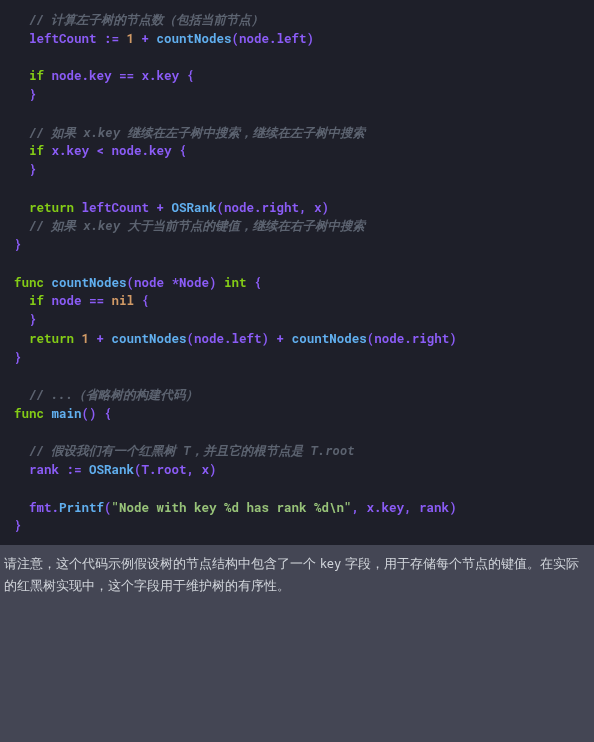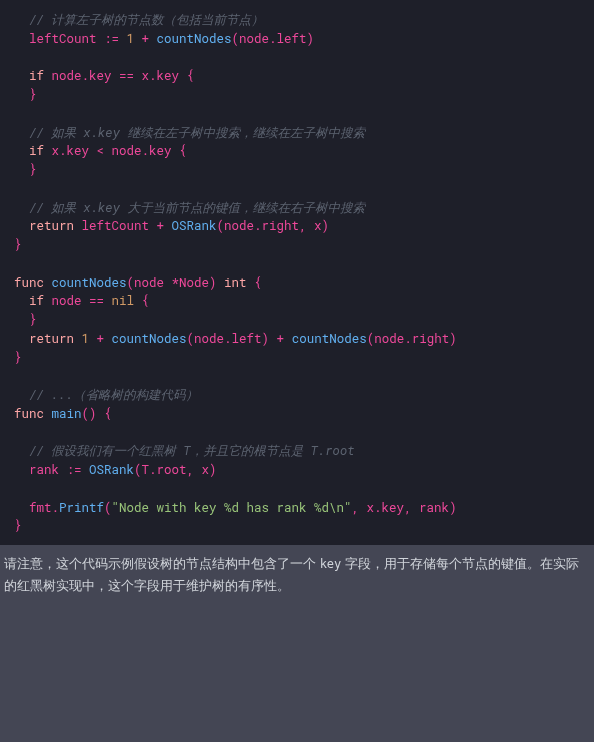--- a/index.html
+++ b/index.html
@@ -11,26 +11,26 @@
       font-size: 12.5px;
       overflow: hidden;
     }
     .code-block {
       background: #1e1f29;
       padding: 10px 0 10px 14px;
       line-height: 1.5;
       color: #abb2bf;
       overflow: hidden;
     }
-    .code-line { white-space: pre; }
+    .code-line { white-space: pre; font-weight: bold; }
     .c-comment { color: #5c6370; font-style: italic; }
-    .c-keyword { color: #fca5a5; }
+    .c-keyword { color: #84cc16; }
     .c-literal { color: #d19a66; }
     .c-funcname { color: #61afef; }
-    .c-plain { color: #ec4899; }
+    .c-plain { color: #8b5cf6; }
     .c-string { color: #98c379; }
     .c-title { color: #61afef; }
     .explain {
       color: #d1d5db;
       font-family: -apple-system, BlinkMacSystemFont, "Segoe UI", "PingFang SC", "Microsoft YaHei", sans-serif;
       font-size: 13px;
       line-height: 1.7;
       padding: 8px 4px 0 4px;
     }
     .explain p { margin-bottom: 12px; }
@@ -46,22 +46,22 @@
     <div class="code-line">  <span class="c-comment">// 计算左子树的节点数（包括当前节点）</span></div>
     <div class="code-line">  <span class="c-plain">leftCount := </span><span class="c-literal">1</span><span class="c-plain"> + </span><span class="c-funcname">countNodes</span><span class="c-plain">(node.left)</span></div>
     <div class="code-line">&nbsp;</div>
     <div class="code-line">  <span class="c-keyword">if</span><span class="c-plain"> node.key == x.key {</span></div>
     <div class="code-line">  <span class="c-plain">}</span></div>
     <div class="code-line">&nbsp;</div>
     <div class="code-line">  <span class="c-comment">// 如果 x.key 继续在左子树中搜索，继续在左子树中搜索</span></div>
     <div class="code-line">  <span class="c-keyword">if</span><span class="c-plain"> x.key &lt; node.key {</span></div>
     <div class="code-line">  <span class="c-plain">}</span></div>
     <div class="code-line">&nbsp;</div>
+    <div class="code-line">  <span class="c-keyword">return</span><span class="c-plain"> leftCount + </span><span class="c-funcname">OSRank</span><span class="c-plain">(node.right, x)</span></div>
     <div class="code-line">  <span class="c-comment">// 如果 x.key 大于当前节点的键值，继续在右子树中搜索</span></div>
-    <div class="code-line">  <span class="c-keyword">return</span><span class="c-plain"> leftCount + </span><span class="c-funcname">OSRank</span><span class="c-plain">(node.right, x)</span></div>
     <div class="code-line"><span class="c-plain">}</span></div>
     <div class="code-line">&nbsp;</div>
     <div class="code-line"><span class="c-keyword">func</span><span class="c-plain"> </span><span class="c-title">countNodes</span><span class="c-plain">(node *Node) </span><span class="c-keyword">int</span><span class="c-plain"> {</span></div>
     <div class="code-line">  <span class="c-keyword">if</span><span class="c-plain"> node == </span><span class="c-literal">nil</span><span class="c-plain"> {</span></div>
     <div class="code-line">  <span class="c-plain">}</span></div>
     <div class="code-line">  <span class="c-keyword">return</span><span class="c-plain"> </span><span class="c-literal">1</span><span class="c-plain"> + </span><span class="c-funcname">countNodes</span><span class="c-plain">(node.left) + </span><span class="c-funcname">countNodes</span><span class="c-plain">(node.right)</span></div>
     <div class="code-line"><span class="c-plain">}</span></div>
     <div class="code-line">&nbsp;</div>
     <div class="code-line">  <span class="c-comment">// ...（省略树的构建代码）</span></div>
     <div class="code-line"><span class="c-keyword">func</span><span class="c-plain"> </span><span class="c-title">main</span><span class="c-plain">() {</span></div>

